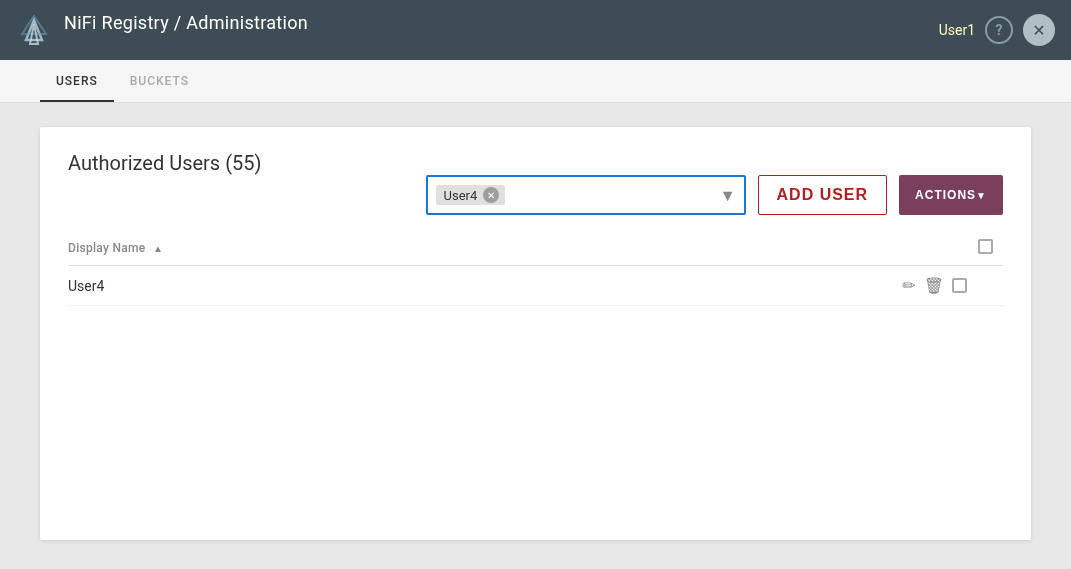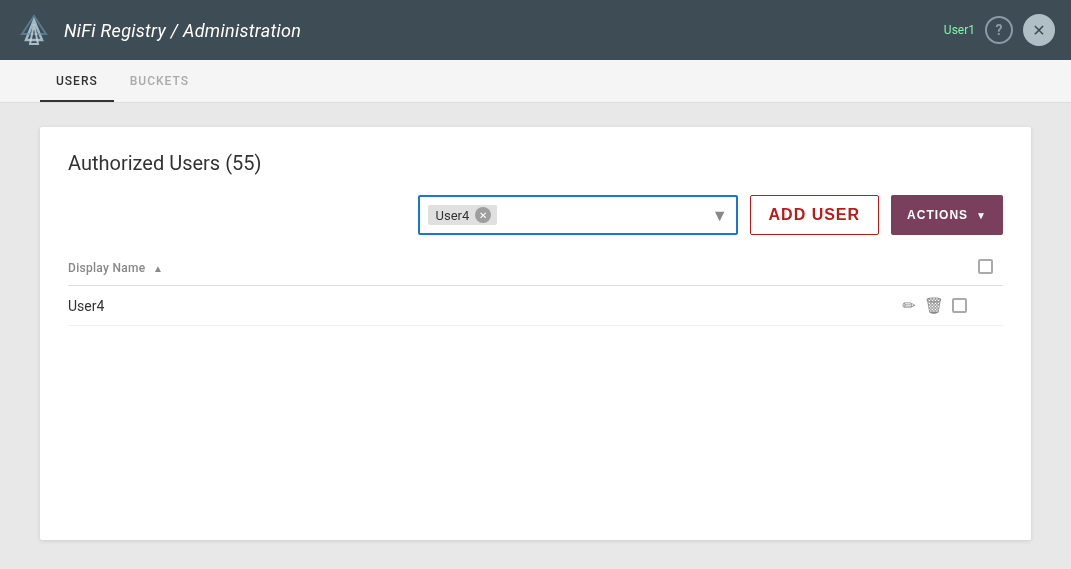--- a/index.html
+++ b/index.html
@@ -15,42 +15,41 @@
     .header {
       background: #3d4c55;
       height: 60px;
       display: flex;
       align-items: center;
       padding: 0 16px;
       justify-content: space-between;
     }
     .header-left {
       display: flex;
-      align-items: center;
+      align-items: flex-start;
       gap: 12px;
-      font-style: italic;
     }
     .header-logo {
       width: 36px;
       height: 36px;
     }
     .header-title {
       color: #ffffff;
       font-size: 18px;
       font-weight: 400;
       letter-spacing: 0.3px;
     }
     .header-right {
       display: flex;
       align-items: center;
       gap: 10px;
     }
     .header-username {
-      color: #86efac;
-      font-size: 12px;
+      color: #fef9c3;
+      font-size: 14px;
     }
     .header-help {
       width: 28px;
       height: 28px;
       border-radius: 50%;
       border: 2px solid #8a9ba8;
       color: #8a9ba8;
       display: flex;
       align-items: center;
       justify-content: center;
@@ -103,21 +102,20 @@
       background: #ffffff;
       border-radius: 2px;
       box-shadow: 0 1px 4px rgba(0,0,0,0.12);
       padding: 24px 28px;
       height: 100%;
     }
     .card-title {
       font-size: 20px;
       font-weight: 400;
       color: #333;
-      margin-bottom: 20px;
     }
 
     
     .toolbar-row {
       display: flex;
       align-items: center;
       gap: 12px;
       margin-bottom: 16px;
     }
     .toolbar-spacer { flex: 1; }
@@ -190,21 +188,21 @@
       color: #fff;
       border: none;
       font-size: 12px;
       font-weight: 600;
       letter-spacing: 1px;
       text-transform: uppercase;
       cursor: pointer;
       border-radius: 2px;
       display: flex;
       align-items: center;
-      gap: 8px;
+      gap: 0;
     }
     .btn-actions .chevron {
       font-size: 10px;
     }
 
     
     .table {
       width: 100%;
       border-collapse: collapse;
     }

